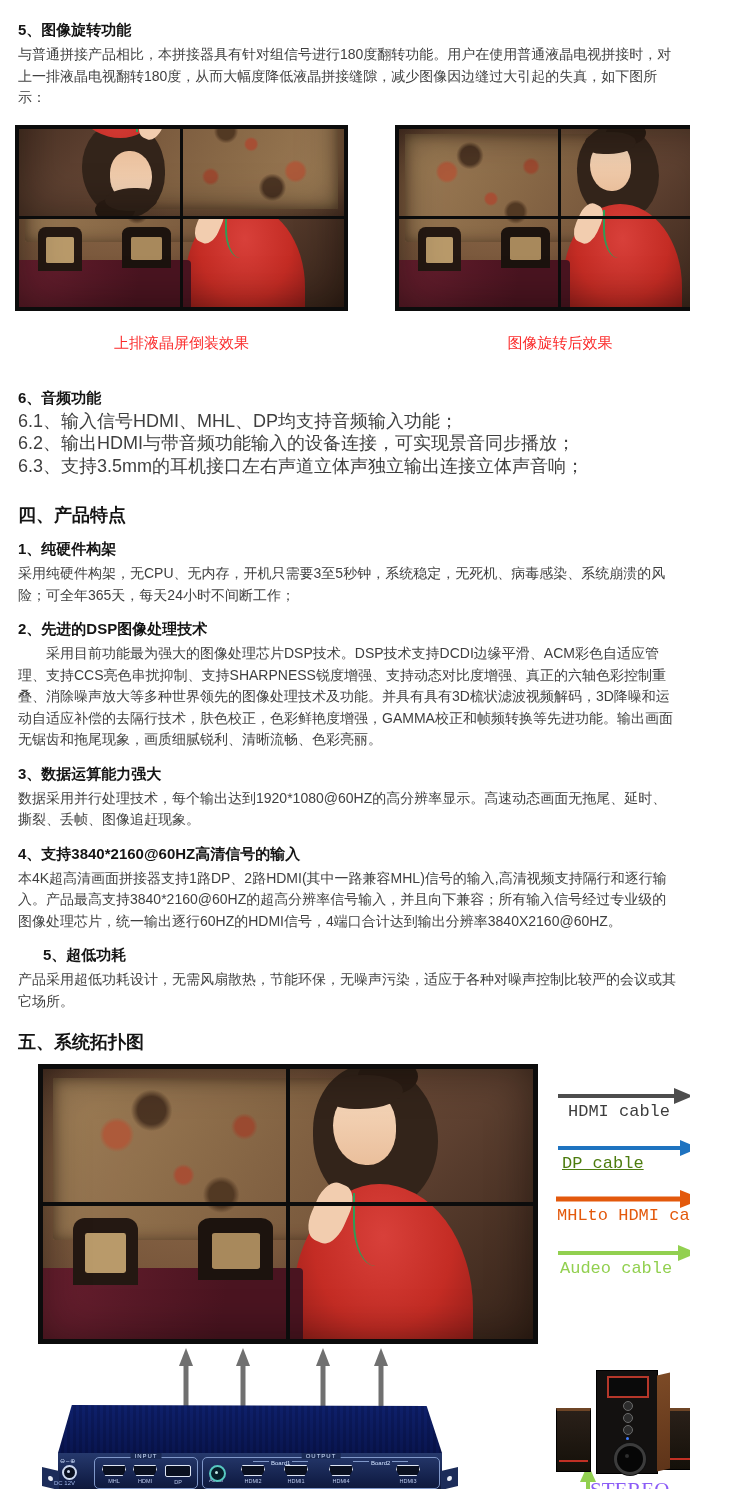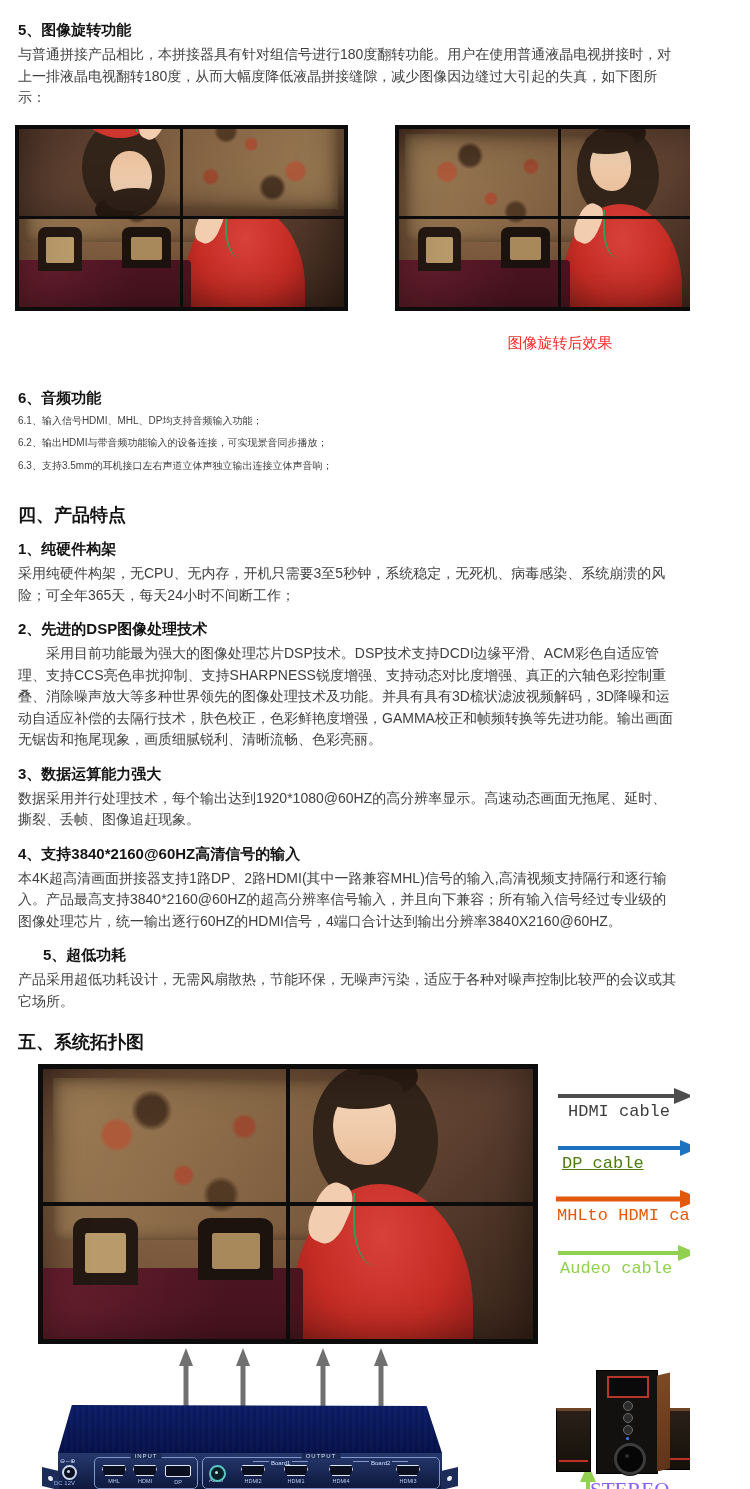--- a/index.html
+++ b/index.html
@@ -3,21 +3,21 @@
 <meta charset="utf-8">
 <style>
   html,body{margin:0;padding:0;background:#fff;}
   .page{position:relative;width:690px;height:1489px;background:#fff;overflow:hidden;
         font-family:"Liberation Sans","DejaVu Sans",sans-serif;color:#3f3f3f;}
   
   .h-sub{margin:0 0 0 18px;padding-top:21px;font-size:15px;font-weight:bold;color:#141414;}
   .h-big{margin:0 0 0 18px;padding-top:26px;font-size:18px;font-weight:bold;color:#141414;}
   .para{margin:4px 14px 0 18px;font-size:14px;line-height:21.5px;}
   .para.indent{text-indent:2em;}
-  .audio-list{margin:2px 14px 0 18px;font-size:10px;line-height:22.5px;}
+  .audio-list{margin:2px 14px 0 18px;font-size:18px;line-height:22.5px;}
   .audio-list div{white-space:nowrap;}
   
   .figures{position:relative;height:232px;margin-top:16px;}
   .fig{position:absolute;top:0;}
   .fig-left{left:15px;width:333px;}
   .fig-right{left:395px;width:330px;}
   .fig-caption{margin-top:23px;text-align:center;font-size:15px;color:#fb2a2a;}
   
   .wall{position:relative;width:100%;height:186px;background:#201812;overflow:hidden;}
   .wall-big{height:280px;}
@@ -156,20 +156,21 @@
                 </div>
     <div class="chair2">
                   <i></i>
                 </div>
     <div class="vig"></div>
   </div>
 </div>
           </div>
         <div class="grid"></div>
       </div>
+      <div class="fig-caption">上排液晶屏倒装效果</div>
     </div>
     <div class="fig fig-right">
       <div class="wall">
         <div class="scene-slot" style="position: absolute; left: 0px; top: 0px; width: 100%; height: 100%;">
   <div class="scene-full">
     <div class="mural"></div>
     <div class="w-hair"></div>
     <div class="w-bun"></div>
     <div class="w-face"></div>
     <div class="w-fringe"></div>

